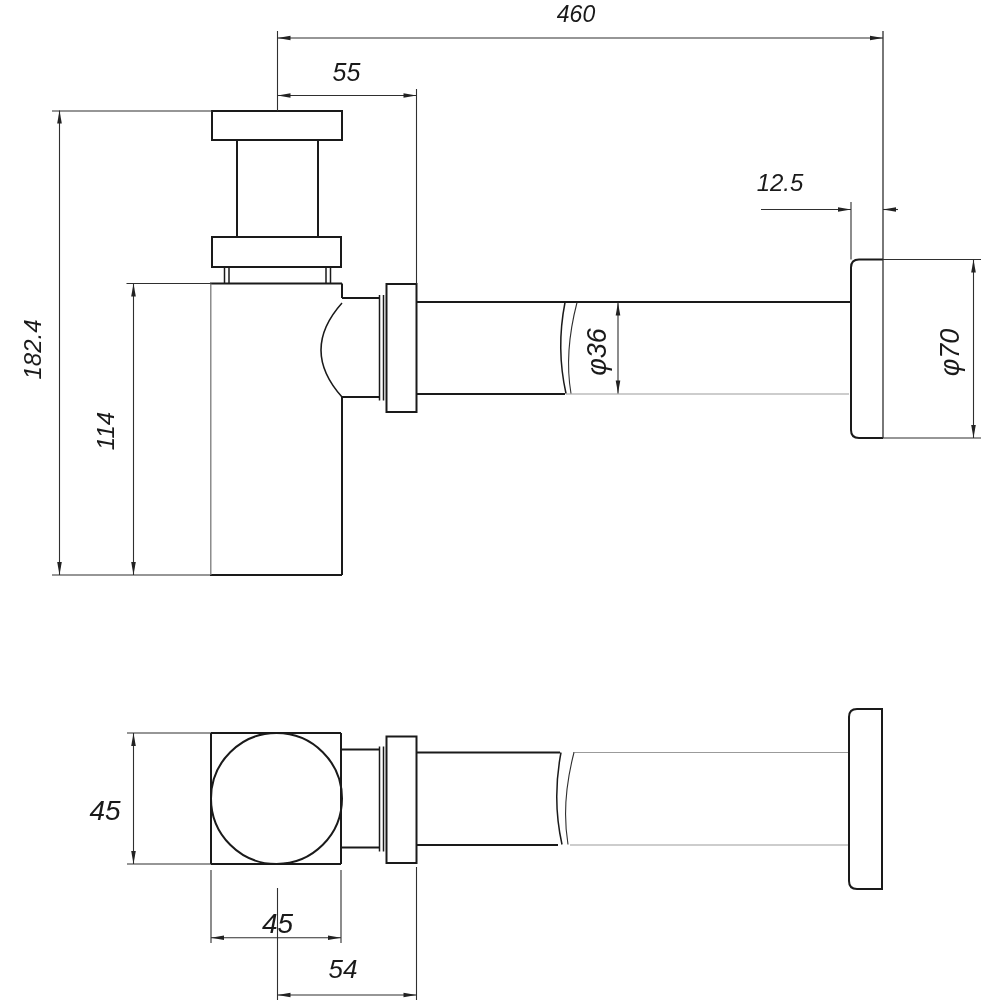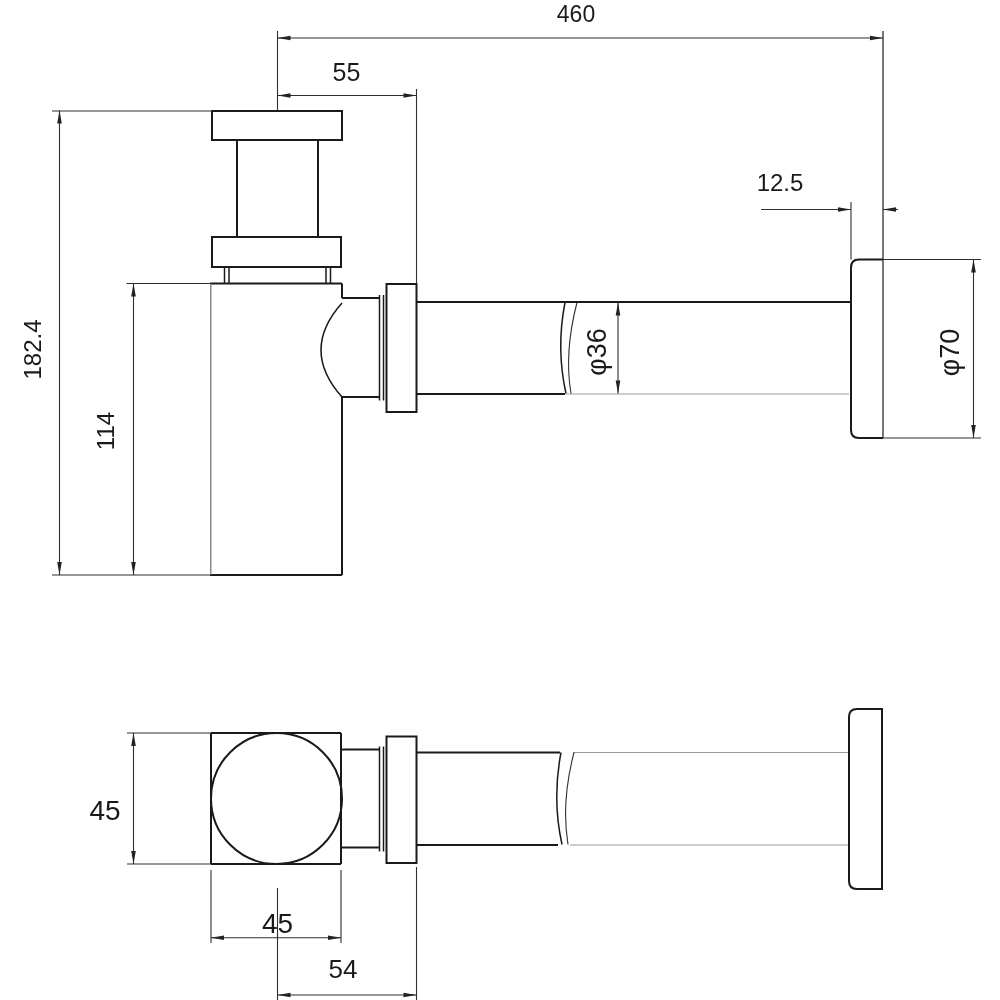--- a/index.html
+++ b/index.html
@@ -6,20 +6,21 @@
     margin: 0;
     padding: 0;
     background: #ffffff;
   }
   .stage {
     position: relative;
     width: 1000px;
     height: 1000px;
     background: #ffffff;
     overflow: hidden;
+    font-style: italic;
   }
   svg { display: block; }
   
   .ol  { stroke: #1a1a1a; stroke-width: 2;   fill: none; }          
   .md  { stroke: #1a1a1a; stroke-width: 1.5; fill: none; }          
   .tn  { stroke: #2f2f2f; stroke-width: 1.1; fill: none; }          
   .wl  { stroke: #2f2f2f; stroke-width: 1.3; fill: none; }          
   .gy  { stroke: #9b9b9b; stroke-width: 1.2; fill: none; }          
   .lt  { stroke: #7a7a7a; stroke-width: 1.3; fill: none; }          
   .ar  { fill: #222222; stroke: none; }                             

